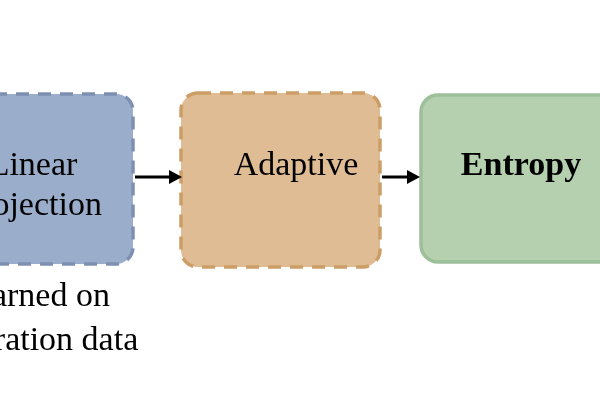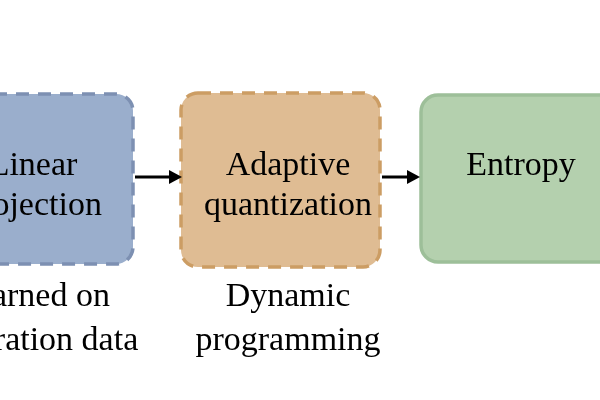--- a/index.html
+++ b/index.html
@@ -34,22 +34,22 @@
   .stage-caption {
     position: absolute;
     top: 273px;
     transform: translateX(-50%);
     text-align: center;
     font-size: 34px;
     line-height: 44px;
     white-space: nowrap;
   }
   .label-1 { left: 33px; }
-  .label-2 { left: 288px; }
-  .label-3 { left: 521px; }
+  .label-2 { left: 296px; }
+  .label-3 { left: 521px; font-weight: bold; }
 </style>
 </head>
 <body>
 
 <div class="canvas">
 
   <svg class="layer" width="600" height="400" viewBox="0 0 600 400">
 
     <rect class="stage-rect" x="-67" y="94" width="200" height="170" rx="17" fill="#9AAECC" stroke="#7D90B2" stroke-dasharray="13 9"></rect>
 
@@ -68,31 +68,26 @@
     </g>
   </svg>
 
   <div class="stage-label label-1">
     <div>Linear</div>
     <div>projection</div>
   </div>
 
   <div class="stage-label label-2">
     <div>Adaptive</div>
-    <div>quantization</div>
   </div>
 
   <div class="stage-label label-3">
     <div>Entropy</div>
   </div>
 
   <div class="stage-caption label-1">
     <div>Learned on</div>
     <div>calibration data</div>
   </div>
 
-  <div class="stage-caption label-2">
-    <div>Dynamic</div>
-    <div>programming</div>
-  </div>
 
 
 </div>
 
 </body></html>

